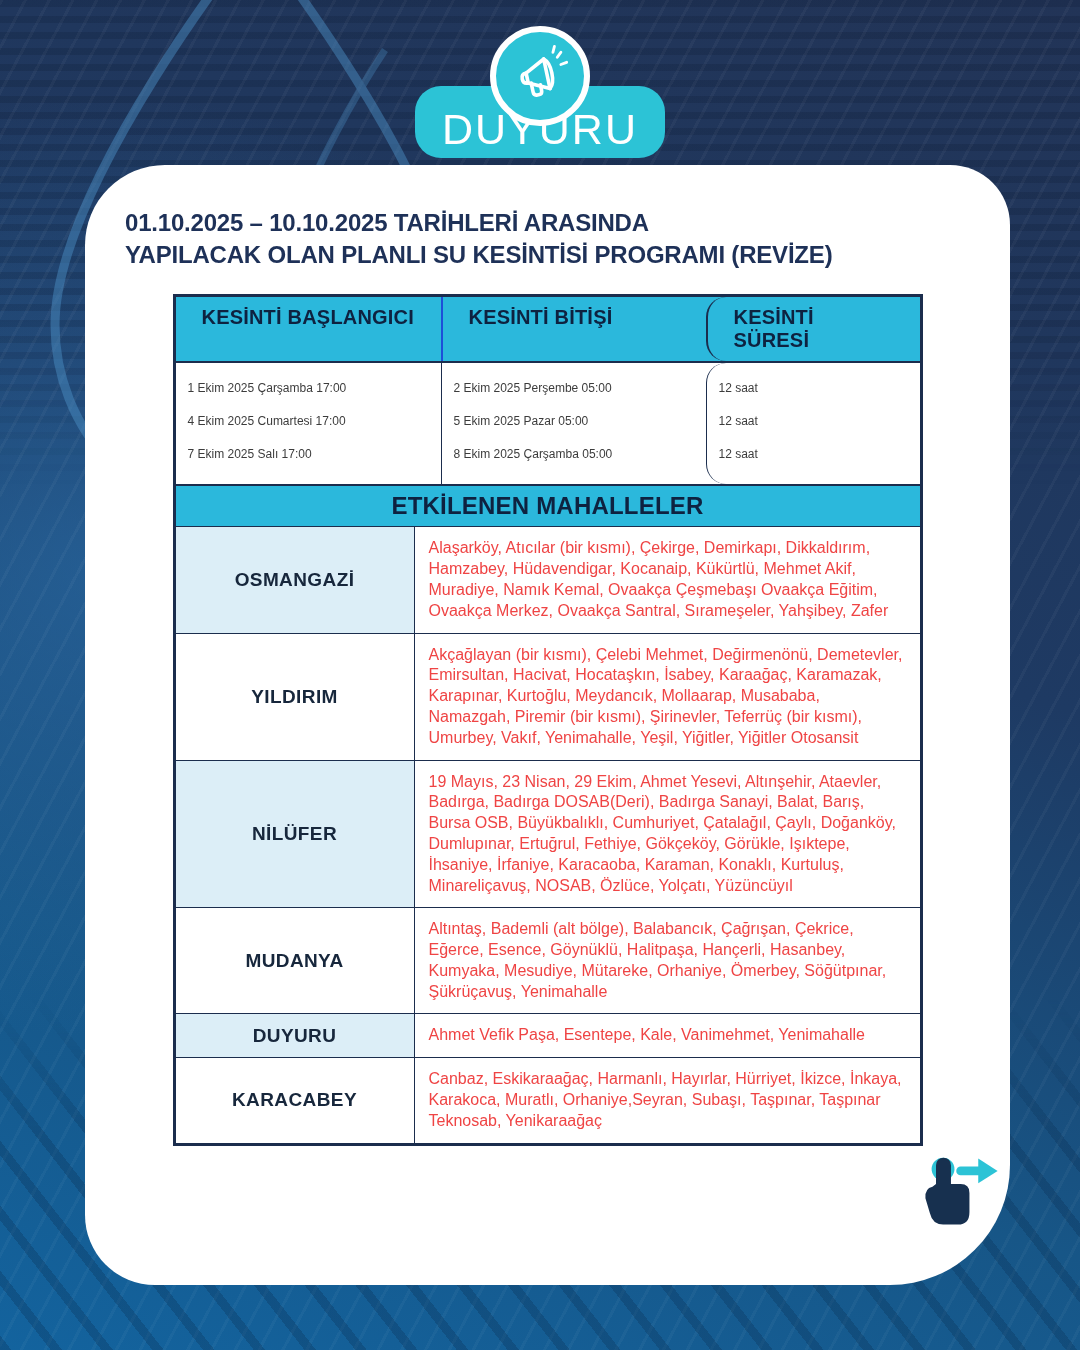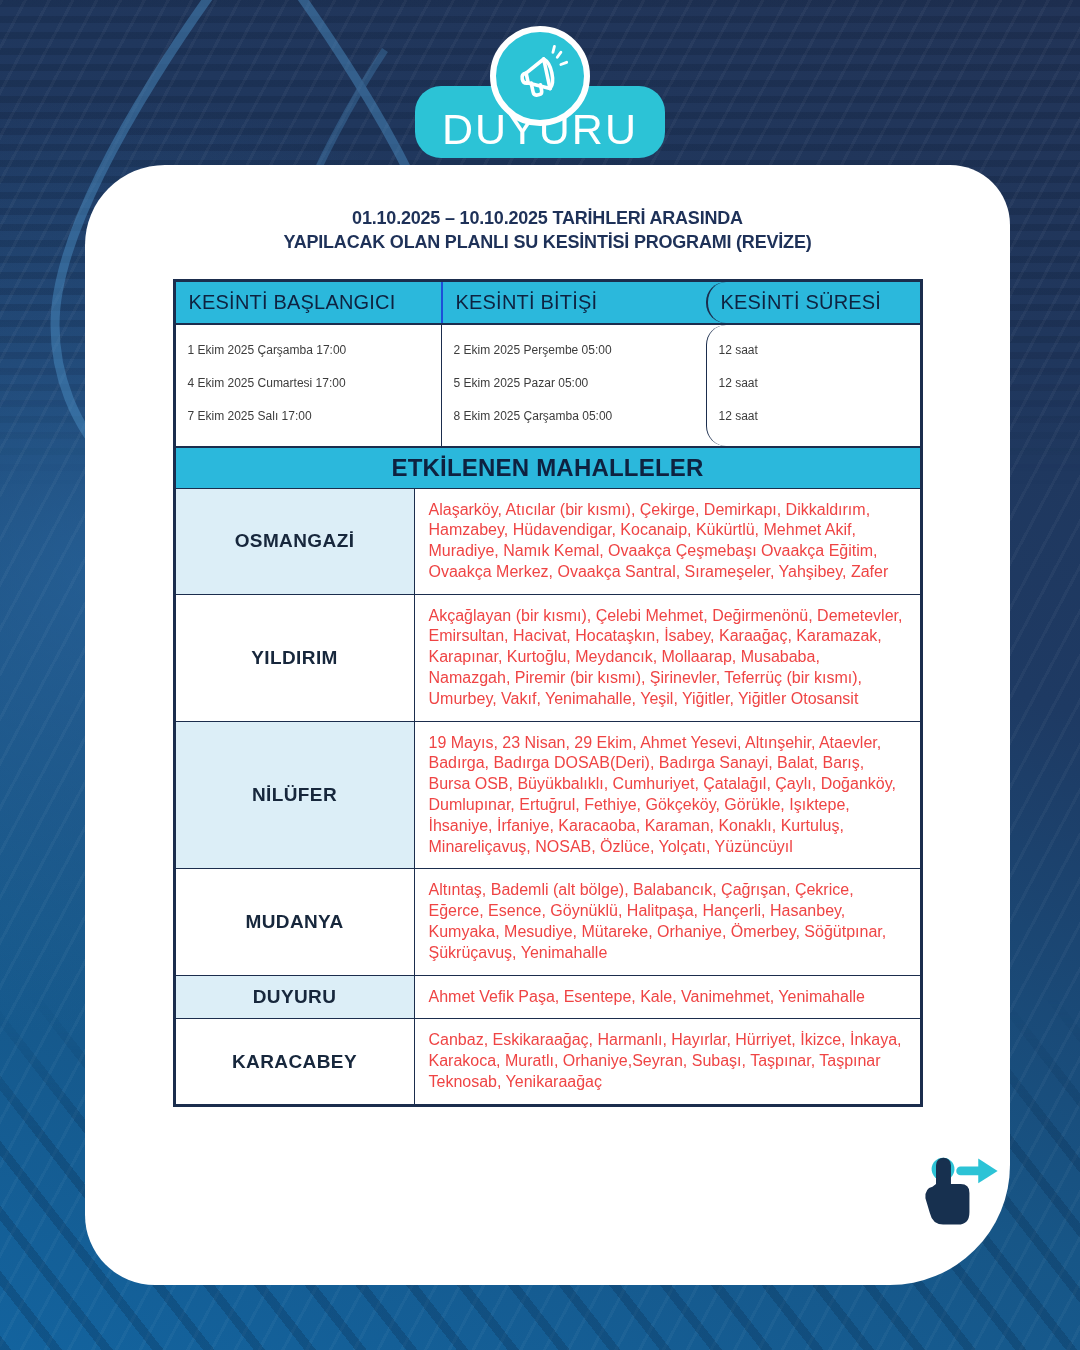--- a/index.html
+++ b/index.html
@@ -26,27 +26,27 @@
     width:100px;height:100px;border-radius:50%;background:#2cc3d6;border:6px solid #ffffff;
     z-index:4;display:flex;align-items:center;justify-content:center;}
   .badge{position:absolute;left:50%;top:86px;transform:translateX(-50%);
     width:250px;height:72px;background:#2cc3d6;border-radius:26px;z-index:3;
     display:flex;align-items:center;justify-content:center;padding-top:14px;}
   .badge span{color:#ffffff;font-size:43px;font-weight:400;letter-spacing:2px;}
 
   
   .card{position:absolute;left:85px;top:165px;width:925px;height:1120px;background:#ffffff;
     border-radius:80px 60px 120px 70px;z-index:2;}
-  .title{margin:42px 40px 0;text-align:center;color:#1e3158;font-weight:800;
-    font-size:18px;line-height:1.32;letter-spacing:-0.2px;}
+  .title{margin:42px 40px 0;text-align:left;color:#1e3158;font-weight:800;
+    font-size:24px;line-height:1.32;letter-spacing:-0.2px;}
 
   
   .table{width:750px;margin:24px auto 0;border:3px solid #1b2d4d;background:#ffffff;}
   .thead{display:flex;background:#2bb8dc;}
-  .th{font-weight:400;font-size:20px;color:#0e2240;padding:9px 13px;letter-spacing:.2px;}
+  .th{font-weight:700;font-size:20px;color:#0e2240;padding:9px 26px;letter-spacing:.2px;}
   .w0{width:265px;} .w1{width:265px;border-left:2px solid #1d4ed8;} .w2{flex:1;border-left:2px solid #1b2d4d;border-radius:20px;}
   .sched-cols{display:flex;border-top:2px solid #1b2d4d;}
   .sched-col{padding:9px 0 13px;}
   .sched-col.w1,.sched-col.w2{border-left:1.5px solid #1b2d4d;}
   .date-line{font-size:12px;line-height:33px;color:#3c3c3c;padding:0 12px;white-space:nowrap;}
   .section-header{background:#2bb8dc;border-top:2px solid #1b2d4d;text-align:center;
     font-weight:800;font-size:24px;color:#0e2240;padding:6px 0;letter-spacing:.2px;}
   .district-row{display:flex;border-top:1.5px solid #1b2d4d;background:#ffffff;}
   .d-name{width:238px;display:flex;align-items:center;justify-content:center;text-align:center;
     font-weight:800;font-size:19px;letter-spacing:.4px;color:#17273c;}

